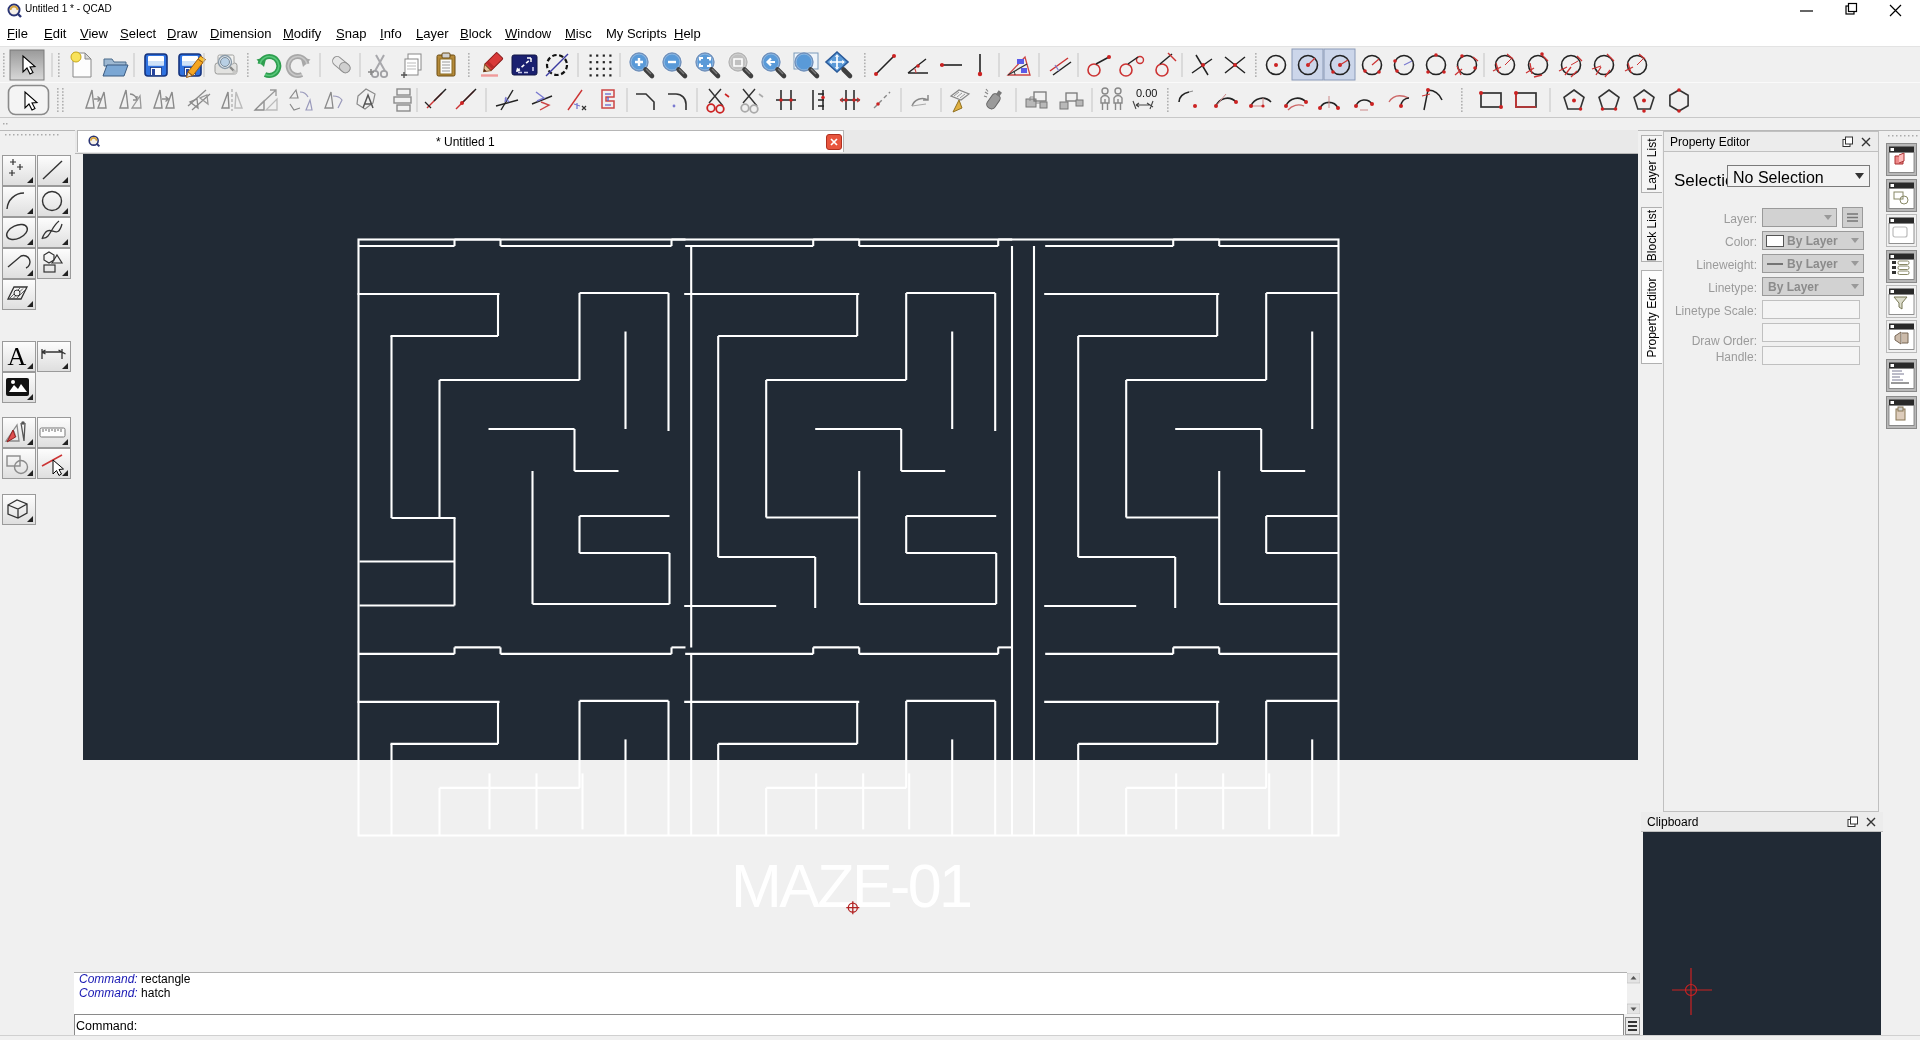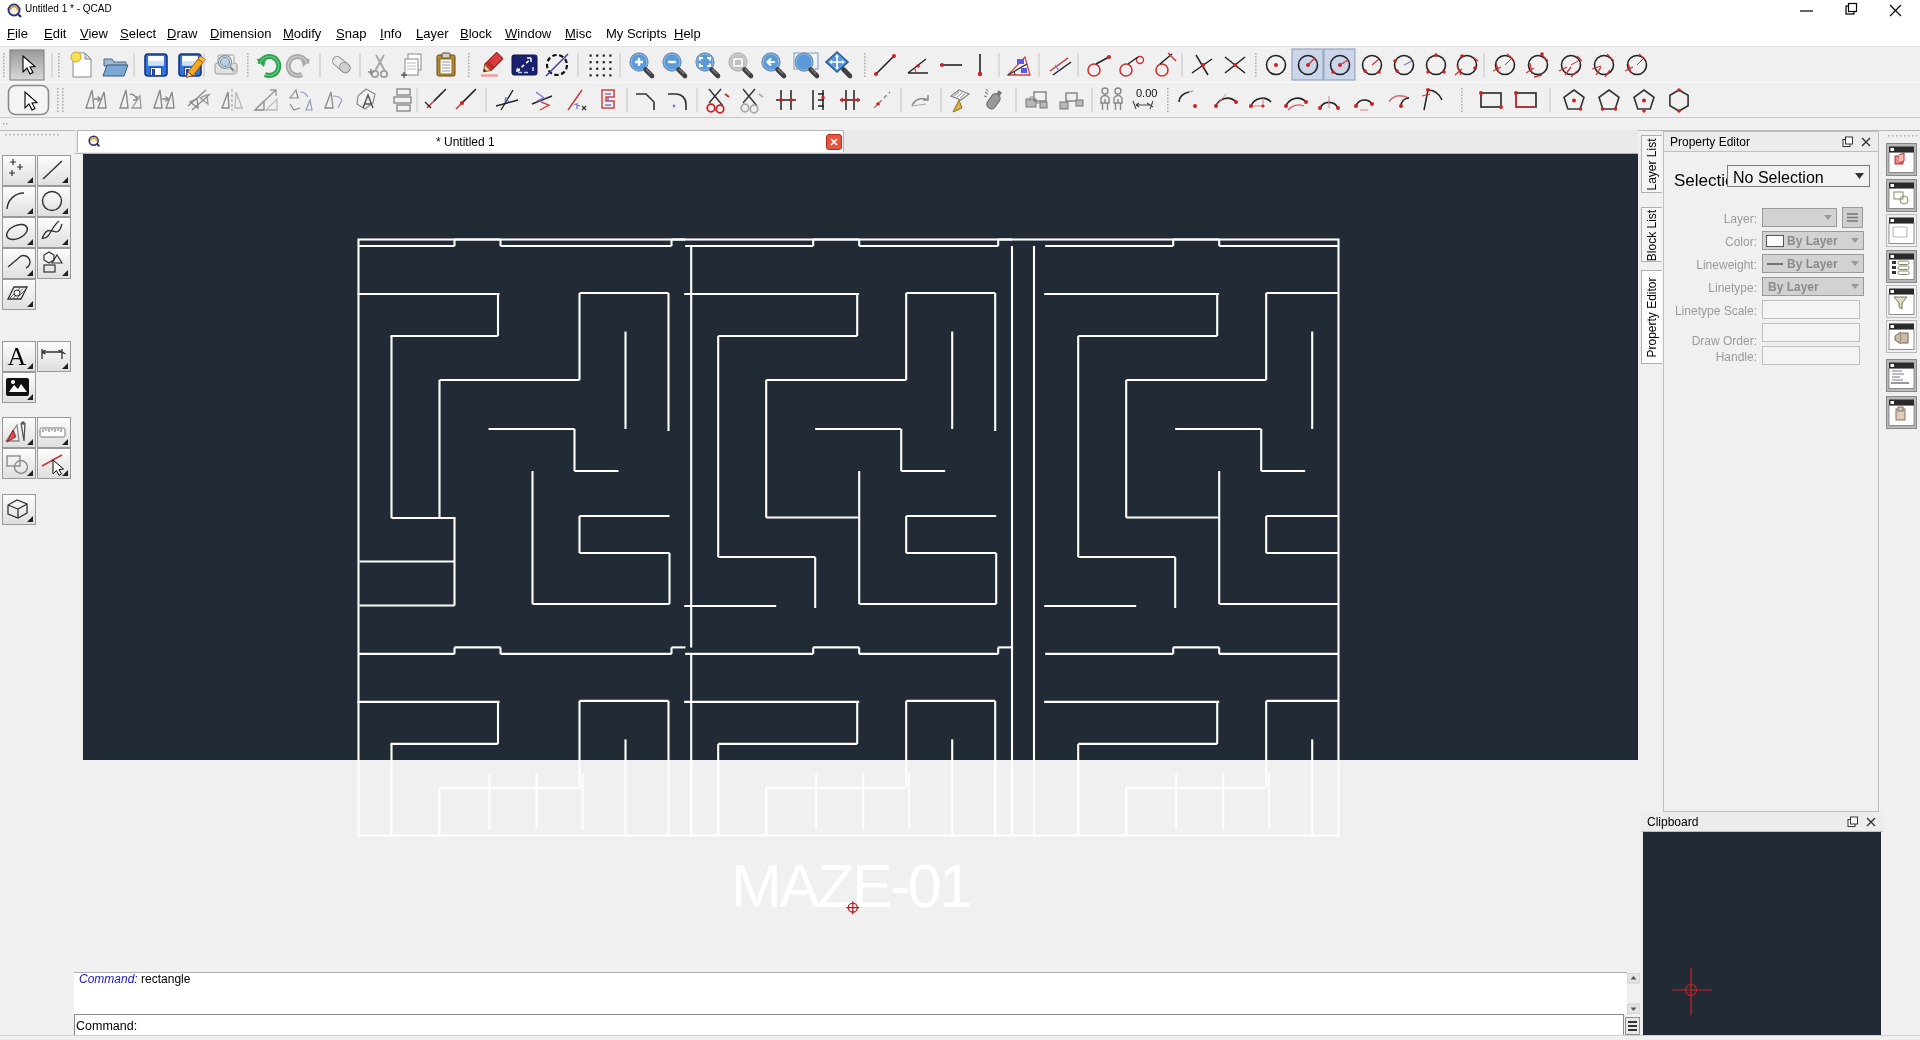--- a/index.html
+++ b/index.html
@@ -1206,20 +1206,21 @@
 <rect x="0.5" y="0.5" width="30" height="32" fill="#b8b8b8" stroke="#8a8a8a"></rect>
 <rect x="3" y="3.5" width="25" height="6" fill="#2a2a2a"></rect>
         <rect x="4.5" y="5" width="3.5" height="3" fill="#fff"></rect>
 <rect x="3" y="9.5" width="25" height="20" fill="#fff" stroke="#777" stroke-width="0.8"></rect>
         <rect x="10" y="13" width="9" height="11" fill="#dcb" stroke="#875"></rect>
         <rect x="12" y="11" width="5" height="4" fill="#ccc" stroke="#875"></rect>
       </g>
 </svg></div>
 <div class="abs" id="cmdhist">
 <div><i>Command:&nbsp;</i>rectangle</div>
+<div><i>Command:&nbsp;</i>hatch</div>
 </div>
 <svg class="abs" style="left:1627px;top:973px" width="13" height="41" viewBox="0 0 13 41">
 <rect x="0" y="0" width="13" height="41" fill="#f0f0f0"></rect>
 <rect x="0" y="0" width="13" height="10" fill="#e4e4e4" stroke="#b0b0b0" stroke-width="0.5"></rect>
 <rect x="0" y="31" width="13" height="10" fill="#e4e4e4" stroke="#b0b0b0" stroke-width="0.5"></rect>
 <path d="M3.5 6.5 L6.5 3 L9.5 6.5 Z" fill="#555"></path>
 <path d="M3.5 34.5 L6.5 38 L9.5 34.5 Z" fill="#555"></path>
 </svg>
 <div class="abs" id="cmdin">Command:</div>
 <svg class="abs" style="left:1625px;top:1017px" width="15" height="18" viewBox="0 0 15 18">

